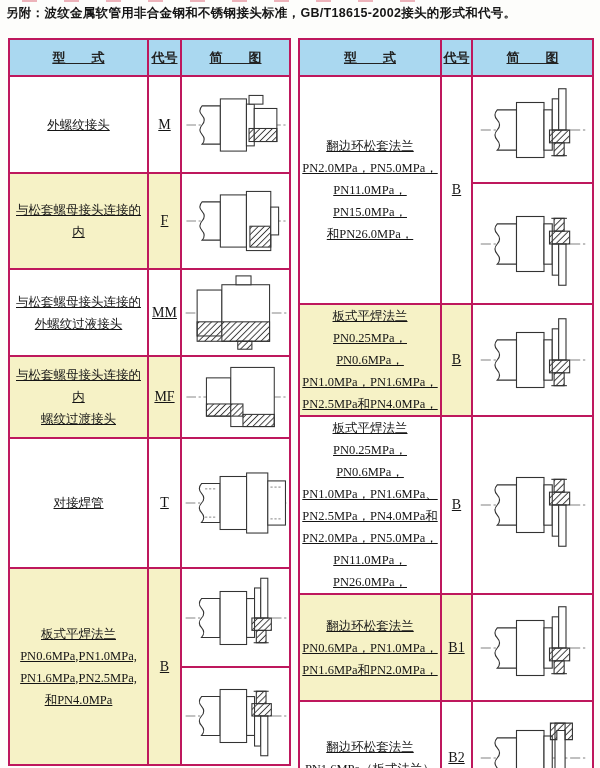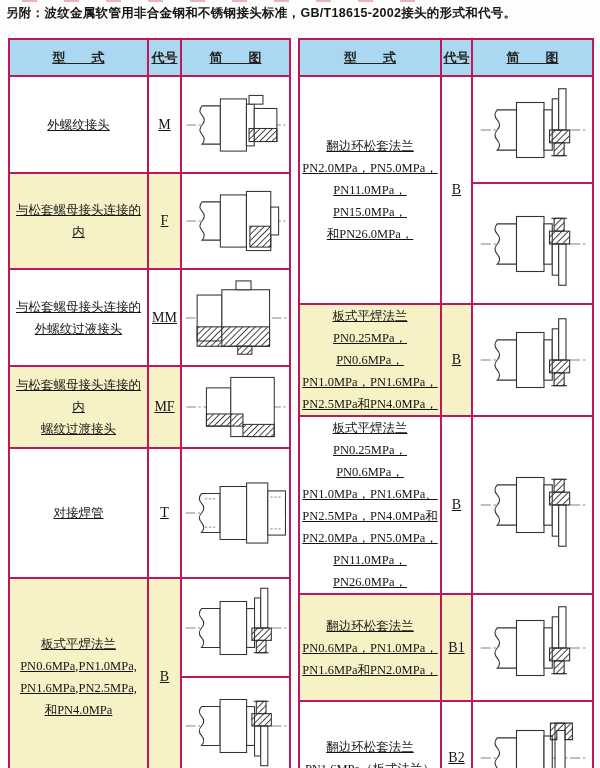--- a/index.html
+++ b/index.html
@@ -133,21 +133,21 @@
     </tr>
     <tr style="height:96px">
       <td class="type-cell hl">与松套螺母接头连接的内</td>
       <td class="code-cell hl">F</td>
       <td class="diag-cell">
         <svg class="diag" viewBox="0 0 120 92" width="106" height="80">
             <use href="#d-f"></use>
           </svg>
       </td>
     </tr>
-    <tr style="height:97px">
+    <tr style="height:87px">
       <td class="type-cell">与松套螺母接头连接的
 外螺纹过液接头</td>
       <td class="code-cell">MM</td>
       <td class="diag-cell">
         <svg class="diag" viewBox="0 0 120 92" width="106" height="82">
             <use href="#d-mm"></use>
           </svg>
       </td>
     </tr>
     <tr style="height:70px">

